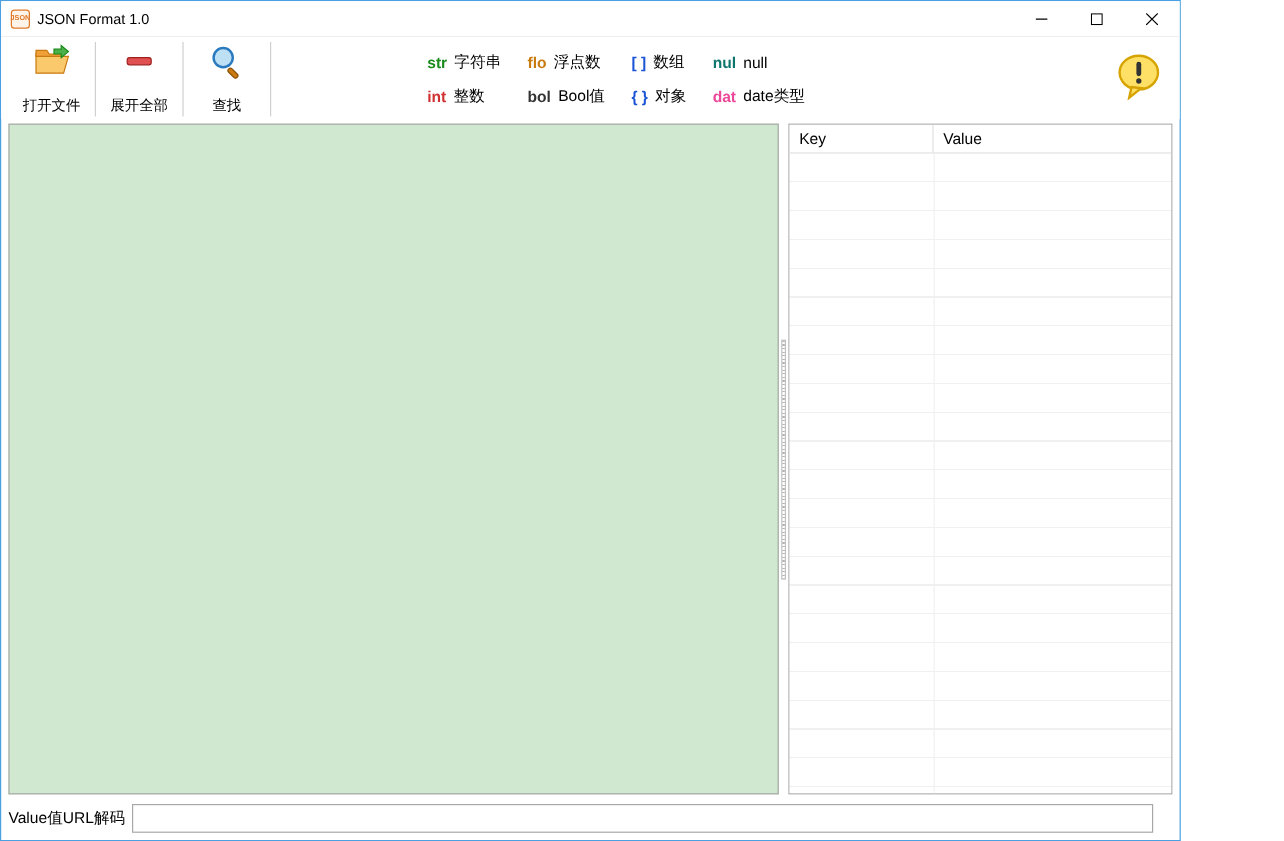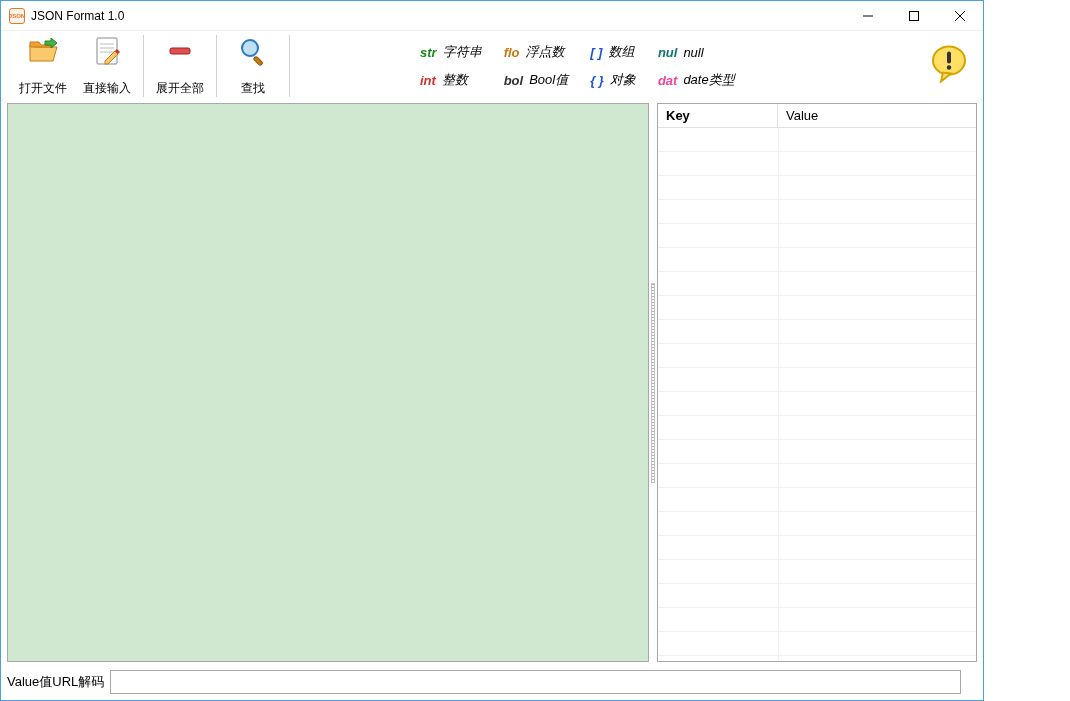--- a/index.html
+++ b/index.html
@@ -86,21 +86,20 @@
   .legend {
     flex: 1;
     display: grid;
     grid-template-columns: repeat(4, auto);
     grid-template-rows: repeat(2, auto);
     column-gap: 22px;
     row-gap: 10px;
     align-content: center;
     justify-content: start;
     padding-left: 130px;
-    font-style: italic;
   }
   .legend-item {
     display: flex; align-items: center; gap: 6px;
     font-size: 13px;
   }
   .legend-item .tag { font-weight: bold; font-size: 13px; }
   .alert-bubble {
     position: absolute;
     right: 14px;
     top: 50%;
@@ -157,21 +156,21 @@
     display: flex;
     border-bottom: 1px solid #e0e0e0;
     background: #fff;
     height: 24px;
   }
   .kv-header > div {
     padding: 4px 8px;
     border-right: 1px solid #e0e0e0;
     font-size: 13px;
   }
-  .kv-col-key { width: 120px; font-weight: bold; }
+  .kv-col-key { width: 120px; }
   .kv-col-val { flex: 1; border-right: none !important; }
   .kv-body {
     flex: 1;
     background: repeating-linear-gradient(
       to bottom,
       #fff 0, #fff 23px, #f0f0f0 23px, #f0f0f0 24px
     );
     position: relative;
   }
   .kv-body::before {
@@ -255,33 +254,20 @@
       <div class="tool-btn">
         <span class="ico">
           <svg width="32" height="32" viewBox="0 0 32 32">
             <path d="M3 10 L3 26 L26 26 L30 12 L8 12 Z" fill="#f9c96b" stroke="#c97a10" stroke-width="1"></path>
             <path d="M3 10 L3 7 L12 7 L14 10 L26 10 L26 12 L3 12 Z" fill="#f0a038" stroke="#c97a10" stroke-width="1"></path>
             <path d="M18 6 L24 6 L24 3 L30 8 L24 13 L24 10 L18 10 Z" fill="#4ab04a" stroke="#1a8a1a" stroke-width="1"></path>
           </svg>
         </span>
         <span class="lbl">打开文件</span>
       </div>
-      <div class="tool-btn">
-        <span class="ico">
-          <svg width="32" height="32" viewBox="0 0 32 32">
-            <rect x="6" y="3" width="20" height="26" rx="1" fill="#fff" stroke="#888" stroke-width="1"></rect>
-            <line x1="9" y1="9" x2="23" y2="9" stroke="#bbb"></line>
-            <line x1="9" y1="13" x2="23" y2="13" stroke="#bbb"></line>
-            <line x1="9" y1="17" x2="23" y2="17" stroke="#bbb"></line>
-            <path d="M14 26 L24 16 L27 19 L17 29 L14 29 Z" fill="#f9c96b" stroke="#c97a10"></path>
-            <path d="M24 16 L27 19 L29 17 L26 14 Z" fill="#d03030"></path>
-          </svg>
-        </span>
-        <span class="lbl">直接输入</span>
-      </div>
     </div>
 
     <div class="tool-group">
       <div class="tool-btn">
         <span class="ico">
           <svg width="32" height="32" viewBox="0 0 32 32">
             <rect x="6" y="13" width="20" height="6" rx="2" fill="#e05050" stroke="#a02020" stroke-width="1"></rect>
           </svg>
         </span>
         <span class="lbl">展开全部</span>

